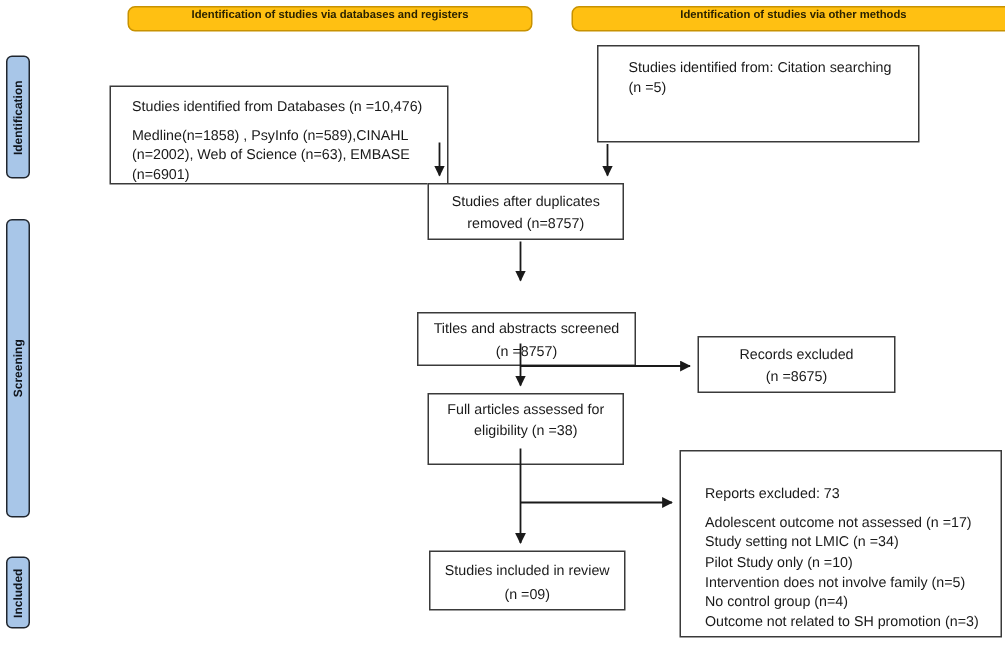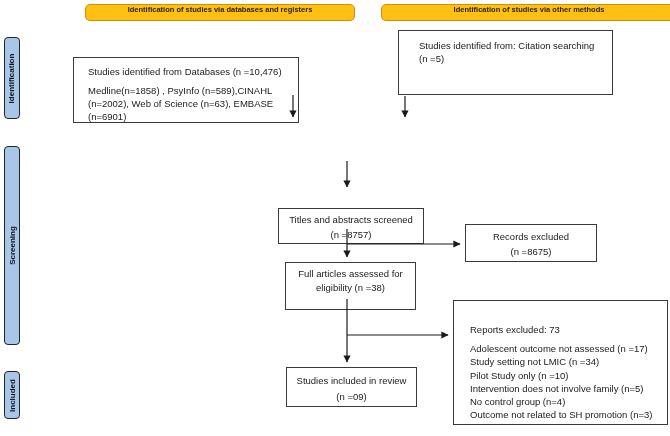--- a/index.html
+++ b/index.html
@@ -86,20 +86,24 @@
     <p>Studies identified from Databases (n =10,476)</p>
     <div class="gap"></div>
     <p>Medline(n=1858) , PsyInfo (n=589),CINAHL (n=2002), Web of Science (n=63), EMBASE (n=6901)</p>
   </div>
 
   <div class="fbox" style="left:398px; top:30px; width:215px; height:65px; padding:8px 10px 0 20px;">
     <p>Studies identified from: Citation searching</p>
     <p>(n =5)</p>
   </div>
 
+  <div class="fbox center" style="left:285px; top:122px; width:131px; height:38px; padding-top:4px; line-height:15px;">
+    <p>Studies after duplicates</p>
+    <p>removed (n=8757)</p>
+  </div>
 
   <div class="fbox center" style="left:278px; top:192px; width:146px; height:36px; padding-top:3px; line-height:15px;margin-top:16px;">
     <p>Titles and abstracts screened</p>
     <p>(n =8757)</p>
   </div>
 
   <div class="fbox center" style="left:465px; top:224px; width:132px; height:38px; padding-top:4px; line-height:15px;">
     <p>Records excluded</p>
     <p>(n =8675)</p>
   </div>

